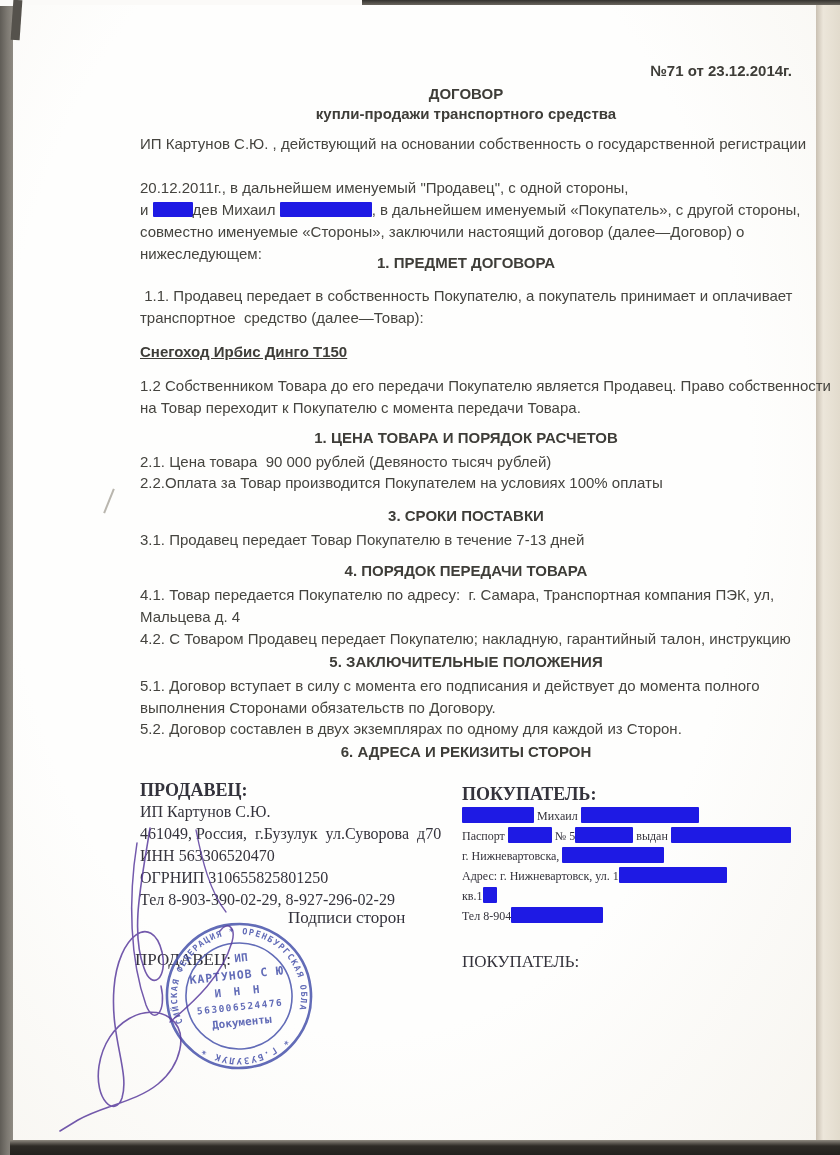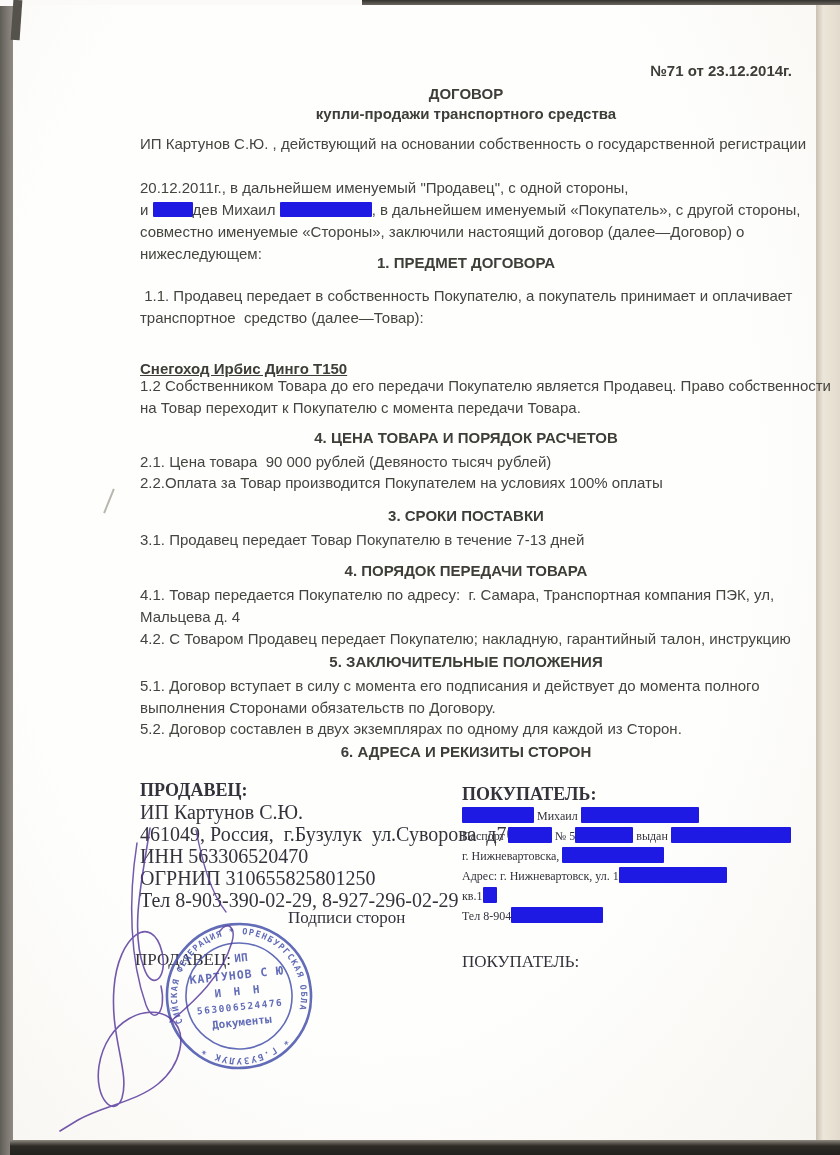--- a/index.html
+++ b/index.html
@@ -20,23 +20,23 @@
   .paper-tint{left:13px;top:5px;width:803px;height:1135px;
               background:radial-gradient(ellipse at 45% 40%,#fefefd 60%,#f7f5f0 100%);}
   
   .bl{position:absolute;font-size:15px;line-height:22px;color:#45443f;
       white-space:pre;}
   .bold{font-weight:bold;color:#3e3d38;}
   .head{position:absolute;left:140px;width:652px;text-align:center;
         font-size:15px;font-weight:bold;color:#3e3d38;white-space:pre;}
   .serif{font-family:"Liberation Serif",serif;color:#34333c;}
   .req-title{font-size:18px;font-weight:bold;line-height:22px;white-space:pre;}
-  .req-line{font-size:20px;line-height:22px;white-space:pre;}
+  .req-line{font-size:16px;line-height:22px;white-space:pre;}
   .buyer-line{font-size:12px;line-height:20px;white-space:pre;}
-  .subject{font-weight:bold;text-decoration:underline;color:#3e3d38;margin-top:17px;}
+  .subject{font-weight:bold;text-decoration:underline;color:#3e3d38;}
   .redact{display:inline-block;background:#1e1ae4;height:15px;
           vertical-align:-2px;border-radius:1px;}
   .redact-s{display:inline-block;background:#1e1ae4;height:16px;
             vertical-align:-3px;border-radius:1px;}
   .label-sign{font-size:17px;line-height:20px;white-space:pre;}
   .pencil{left:108px;top:488px;width:2px;height:26px;background:#b9b6ae;
           transform:rotate(22deg);}
 </style>
 </head>
 <body>
@@ -61,21 +61,21 @@
   <div class="bl" style="left:140px;top:221px;">совместно именуемые «Стороны», заключили настоящий договор (далее—Договор) о</div>
   <div class="bl" style="left:140px;top:243px;">нижеследующем:</div>
 
   <div class="head" style="top:254px;">1. ПРЕДМЕТ ДОГОВОРА</div>
   <div class="bl" style="left:140px;top:285px;"> 1.1. Продавец передает в собственность Покупателю, а покупатель принимает и оплачивает</div>
   <div class="bl" style="left:140px;top:307px;">транспортное  средство (далее—Товар):</div>
   <div class="bl subject" style="left:140px;top:341px;">Снегоход Ирбис Динго Т150</div>
   <div class="bl" style="left:140px;top:375px;">1.2 Собственником Товара до его передачи Покупателю является Продавец. Право собственности</div>
   <div class="bl" style="left:140px;top:397px;">на Товар переходит к Покупателю с момента передачи Товара.</div>
 
-  <div class="head" style="top:429px;">4. ЦЕНА ТОВАРА И ПОРЯДОК РАСЧЕТОВ</div>
+  <div class="head" style="top:429px;">1. ЦЕНА ТОВАРА И ПОРЯДОК РАСЧЕТОВ</div>
   <div class="bl" style="left:140px;top:451px;">2.1. Цена товара  90 000 рублей (Девяносто тысяч рублей)</div>
   <div class="bl" style="left:140px;top:472px;">2.2.Оплата за Товар производится Покупателем на условиях 100% оплаты</div>
 
   <div class="head" style="top:507px;">3. СРОКИ ПОСТАВКИ</div>
   <div class="bl" style="left:140px;top:529px;">3.1. Продавец передает Товар Покупателю в течение 7-13 дней</div>
 
   <div class="head" style="top:562px;">4. ПОРЯДОК ПЕРЕДАЧИ ТОВАРА</div>
   <div class="bl" style="left:140px;top:584px;">4.1. Товар передается Покупателю по адресу:  г. Самара, Транспортная компания ПЭК, ул,</div>
   <div class="bl" style="left:140px;top:606px;">Мальцева д. 4</div>
   <div class="bl" style="left:140px;top:628px;">4.2. С Товаром Продавец передает Покупателю; накладную, гарантийный талон, инструкцию</div>

